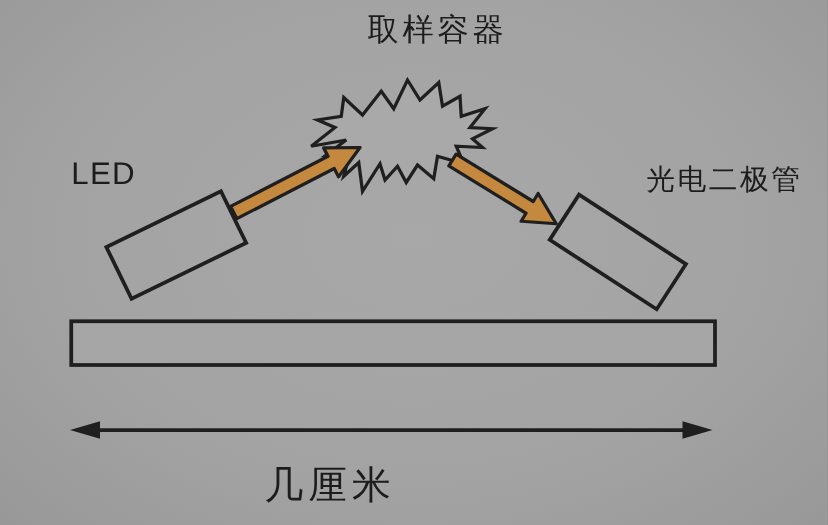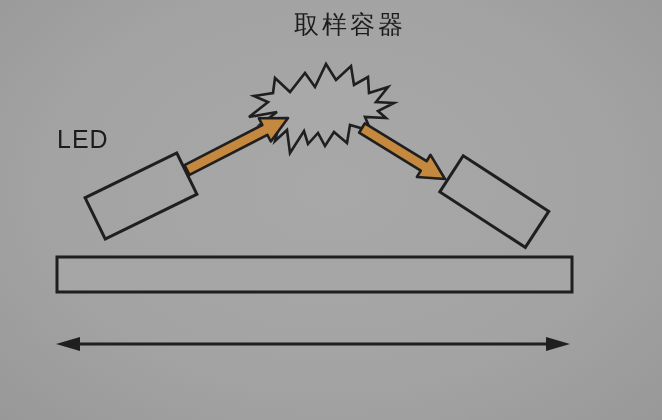--- a/index.html
+++ b/index.html
@@ -80,15 +80,17 @@
       <line x1="74" y1="344" x2="552" y2="344" stroke="#1f1f1f" stroke-width="3"></line>
       <polygon points="56,344 80,337 80,351" fill="#1f1f1f"></polygon>
       <polygon points="570,344 546,337 546,351" fill="#1f1f1f"></polygon>
     </g>
   </svg>
 
   <div class="lbl lbl-top">取样容器</div>
 
   <div class="lbl lbl-led">LED</div>
 
+  <div class="lbl lbl-photodiode">光电二极管</div>
 
+  <div class="lbl lbl-distance">几厘米</div>
 
 </div>
 
 </body></html>

